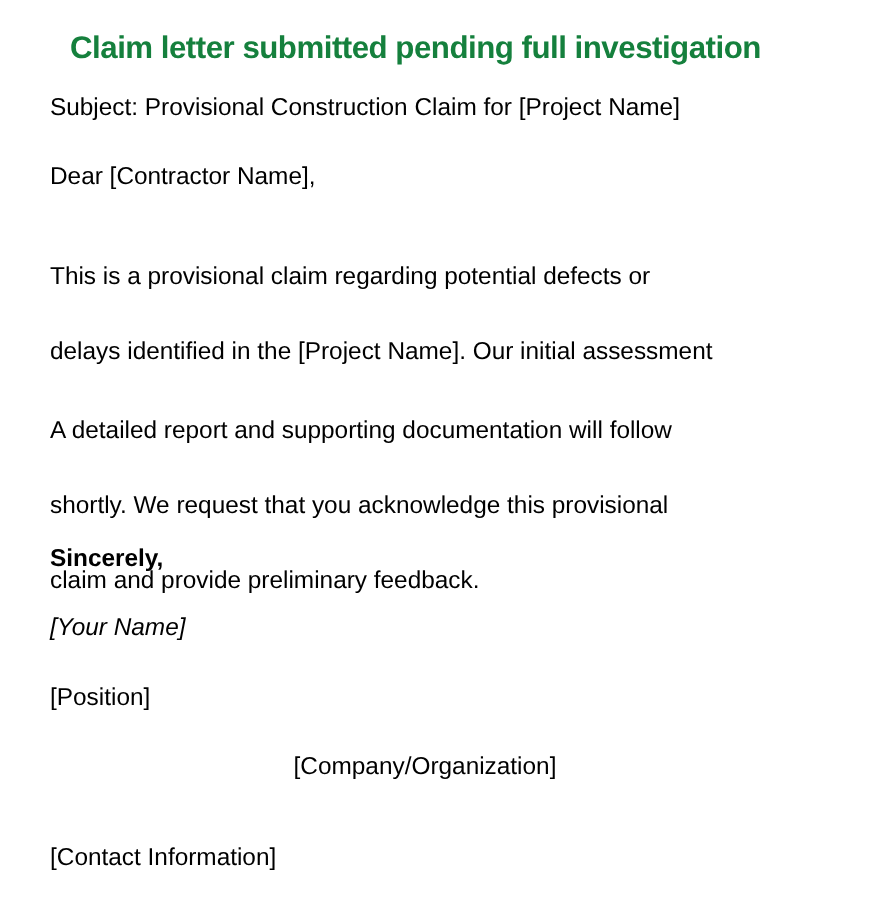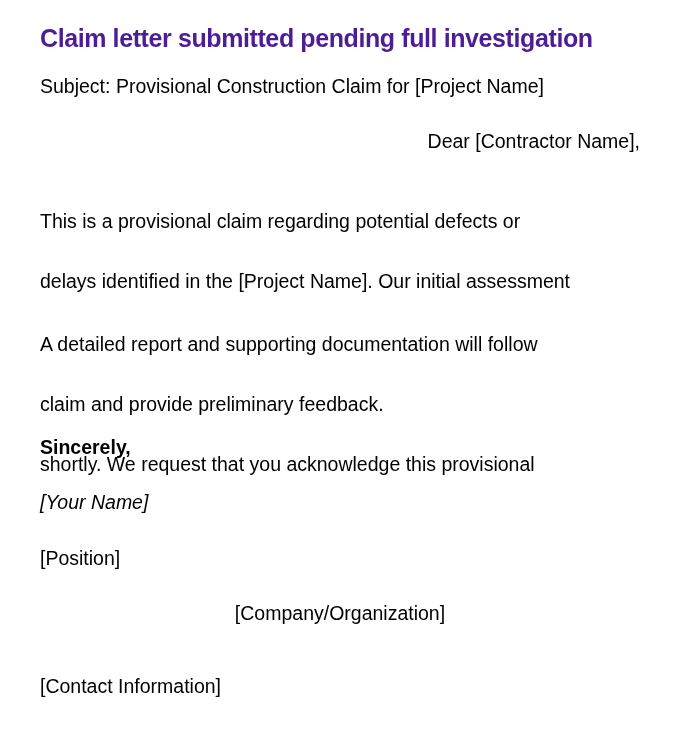--- a/index.html
+++ b/index.html
@@ -13,27 +13,27 @@
       overflow: hidden;
       font-family: "Liberation Sans", "DejaVu Sans", sans-serif;
       color: #111111;
     }
     .doc {
       position: relative;
       padding: 0 40px;
     }
     .title {
       position: absolute;
-      left: 40px;
+      left: 56px;
       top: 24px;
       margin: 0;
       font-size: 25px;
       font-weight: bold;
       letter-spacing: -0.4px;
-      color: #4c1d95;
+      color: #15803d;
       white-space: nowrap;
     }
     .p {
       position: absolute;
       left: 40px;
       margin: 0;
       font-size: 19.5px;
       line-height: 35px;
       width: 600px;
       color: #000000;
@@ -42,31 +42,31 @@
     .p .line { display: block; margin-top: 25px; }
   </style>
 </head>
 <body>
 
 <div class="doc">
   <h1 class="title">Claim letter submitted pending full investigation</h1>
 
   <p class="p" style="top:69px;">Subject: Provisional Construction Claim for [Project Name]</p>
 
-  <p class="p" style="top:124px;text-align:right;">Dear [Contractor Name],</p>
+  <p class="p" style="top:124px;">Dear [Contractor Name],</p>
 
   <p class="p" style="top:179px;">
     <span class="line">This is a provisional claim regarding potential defects or</span>
     <span class="line">delays identified in the [Project Name]. Our initial assessment</span>
   </p>
 
   <p class="p" style="top:302px;">
     <span class="line">A detailed report and supporting documentation will follow</span>
+    <span class="line">shortly. We request that you acknowledge this provisional</span>
     <span class="line">claim and provide preliminary feedback.</span>
-    <span class="line">shortly. We request that you acknowledge this provisional</span>
   </p>
 
   <p class="p" style="top:430px;font-weight:bold;">Sincerely,</p>
 
   <p class="p" style="top:485px;font-style:italic;">[Your Name]</p>
 
   <p class="p" style="top:541px;">[Position]</p>
 
   <p class="p" style="top:596px;text-align:center;">[Company/Organization]</p>
 

